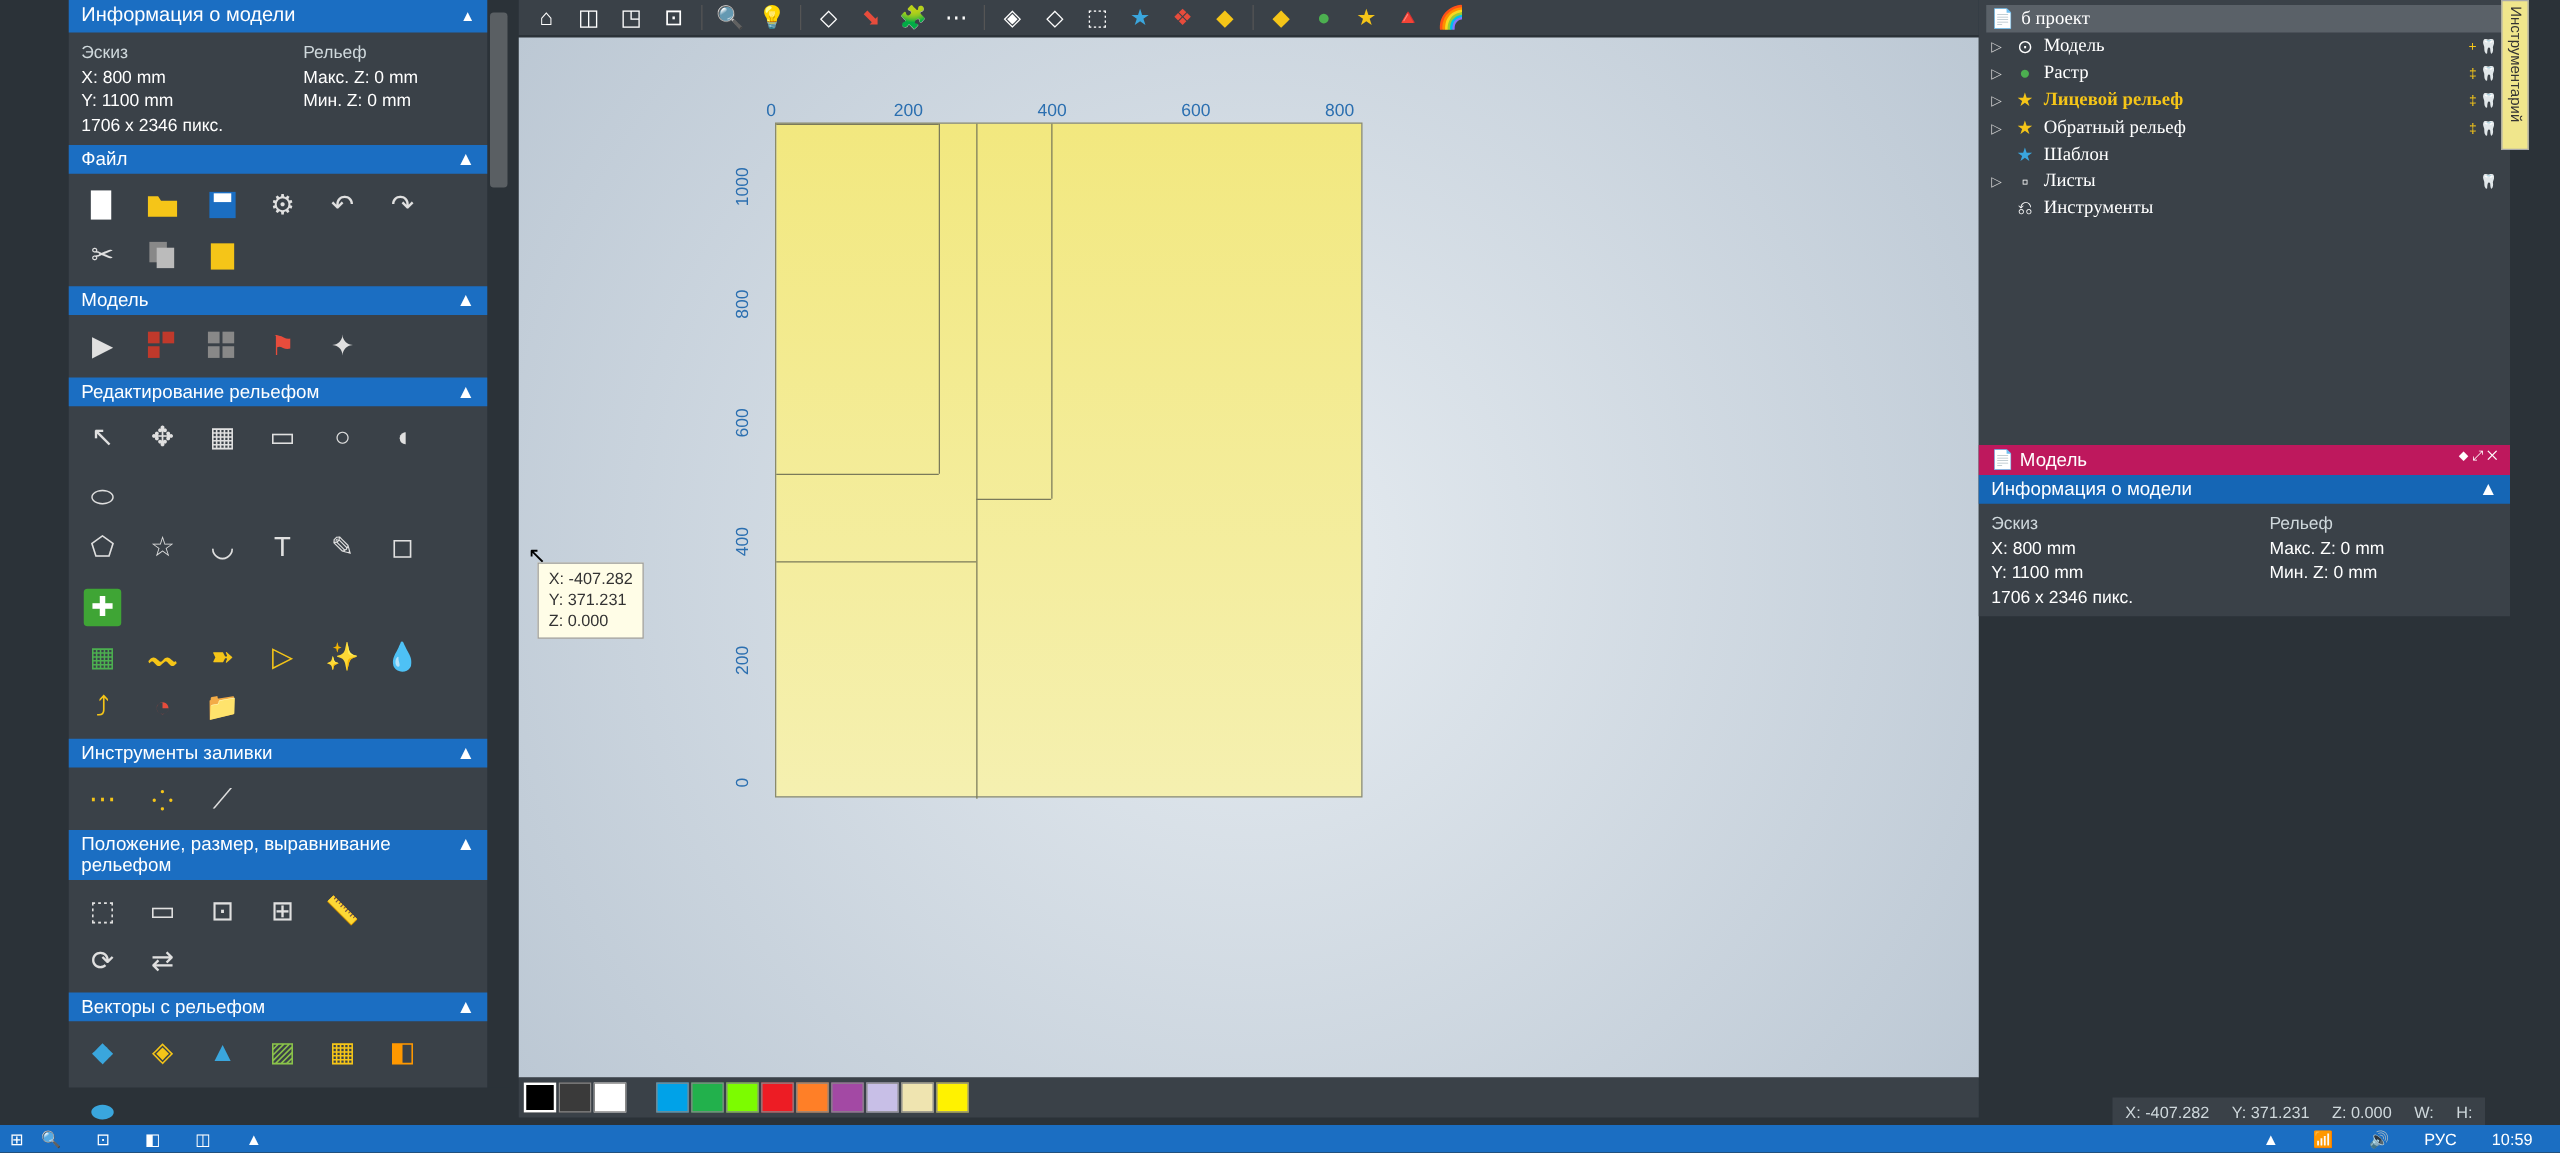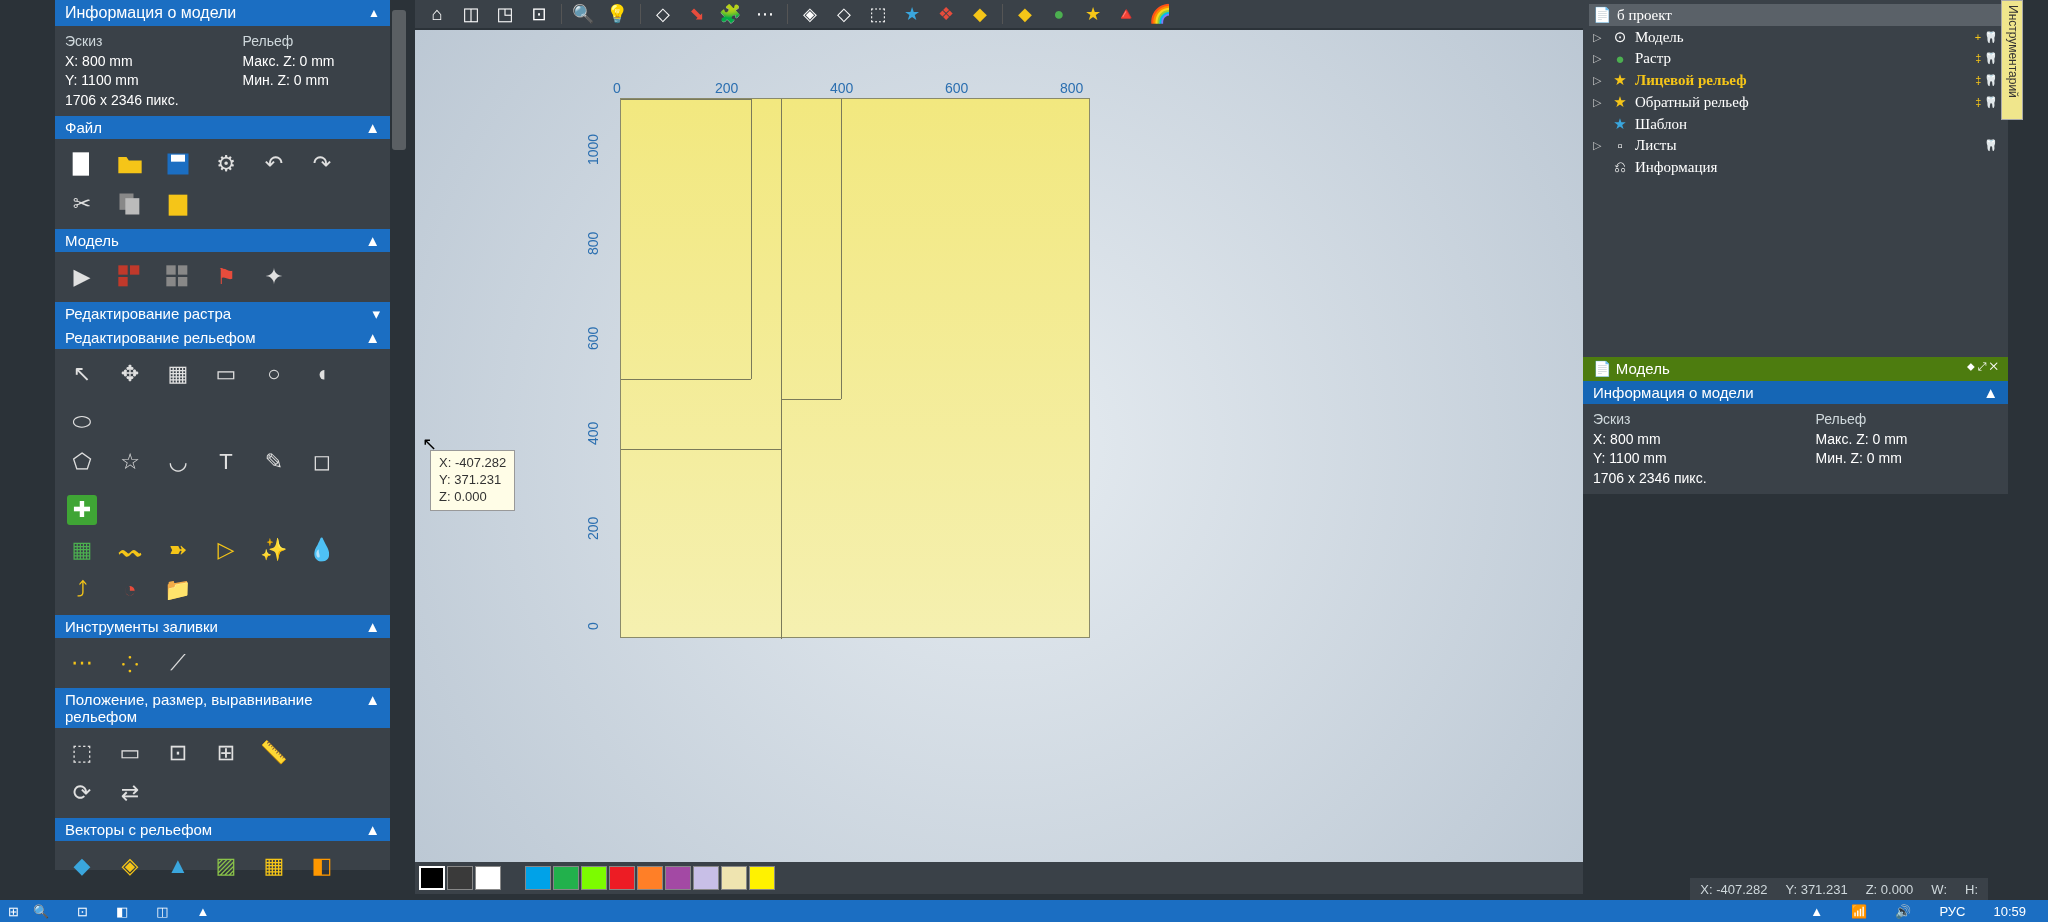--- a/index.html
+++ b/index.html
@@ -51,21 +51,21 @@
 .tree { padding: 4px 6px; }
 .tree-row { display: flex; align-items: center; gap: 6px; padding: 2px 4px; font-size: 15px; cursor: pointer; }
 .tree-row .tri { width: 12px; font-size: 11px; color: #ccc; }
 .tree-row .ico { width: 18px; text-align: center; font-size: 15px; }
 .tree-row .txt { flex: 1; font-family: Liberation Serif, serif; }
 .tree-row.bold .txt { font-weight: bold; color: #f5c518; }
 .tree-row .ind { display: flex; gap: 2px; font-size: 11px; color: #f5c518; }
 .tree-row.top-proj { background: #5a6168; }
 
 .right-panel .info-panel { margin-top: 175px; }
-.right-panel .panel-header2 { background: #4d7c0f; color: #fff; font-size: 15px; padding: 3px 10px; display: flex; justify-content: space-between; }
+.right-panel .panel-header2 { background: #be185d; color: #fff; font-size: 15px; padding: 3px 10px; display: flex; justify-content: space-between; }
 .right-panel .panel-header3 { background: #1566b5; color: #fff; font-size: 15px; padding: 3px 10px; display: flex; justify-content: space-between; }
 
 
 .vtab { position: absolute; right: 25px; top: 0; width: 22px; height: 120px; background: #f0e68c; border: 1px solid #aaa; writing-mode: vertical-rl; text-orientation: mixed; font-size: 12px; color: #333; padding: 4px 2px; cursor: pointer; }
 
 
 .status-bar { position: absolute; left: 0; right: 0; bottom: 0; height: 22px; background: #1b6ec2; display: flex; align-items: center; padding: 0 8px; color: #fff; font-size: 13px; }
 .status-bar .spacer { flex: 1; }
 .status-bar .seg { margin: 0 14px; }
 .status-right { position: absolute; right: 60px; bottom: 22px; height: 22px; display: flex; gap: 18px; align-items: center; font-size: 13px; color: #cfd8dc; background: #3a4148; padding: 2px 10px; }
@@ -150,24 +150,20 @@
           <rect x="2" y="2" width="8" height="8" fill="#888"></rect>
           <rect x="12" y="2" width="8" height="8" fill="#888"></rect>
           <rect x="2" y="12" width="8" height="8" fill="#888"></rect>
           <rect x="12" y="12" width="8" height="8" fill="#888"></rect>
         </svg>
       </div>
     <div class="tool" style="color:#e74c3c">⚑</div>
     <div class="tool">✦</div>
   </div>
 
-  <div class="sub-header">
-    <span>Редактирование растра</span>
-    <span class="chev">▾</span>
-  </div>
   <div class="sub-header">
     <span>Редактирование рельефом</span>
     <span class="chev">▲</span>
   </div>
   <div class="tool-row">
     <div class="tool">↖</div>
     <div class="tool">✥</div>
     <div class="tool">▦</div>
     <div class="tool">▭</div>
     <div class="tool">○</div>
@@ -357,21 +353,21 @@
     </div>
     <div class="tree-row">
       <span class="tri">▷</span>
       <span class="ico">▫</span>
       <span class="txt">Листы</span>
       <span class="ind">🦷</span>
     </div>
     <div class="tree-row">
       <span class="tri"></span>
       <span class="ico">⎌</span>
-      <span class="txt">Информация</span>
+      <span class="txt">Инструменты</span>
     </div>
   </div>
 
   <div class="info-panel">
     <div class="panel-header2">
       <span><span>📄</span> <span>Модель</span></span>
       <span style="font-size:11px">⬥ ⤢ ✕</span>
     </div>
     <div class="panel-header3">
       <span>Информация о модели</span>

